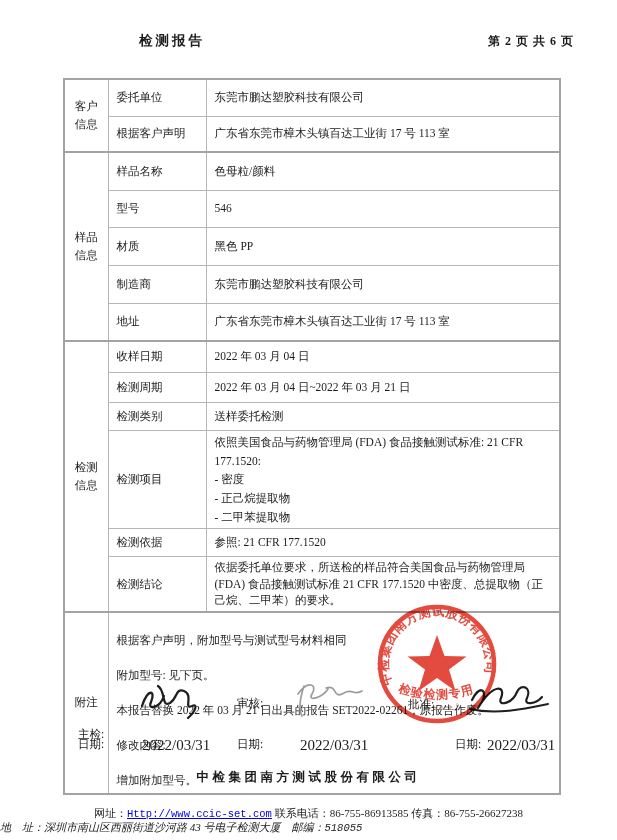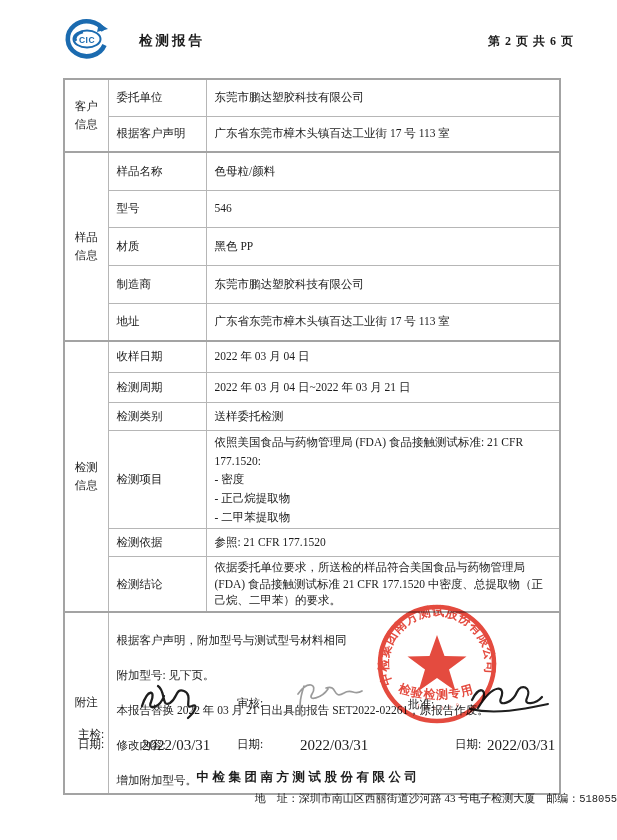--- a/index.html
+++ b/index.html
@@ -34,42 +34,31 @@
   
   .sig-label{position:absolute; font-size:11.5px;}
   .sig-svg{position:absolute;}
   .date-val{position:absolute; font-size:15px;}
   
   .stamp{position:absolute; left:375px; top:602px; width:124px; height:124px;
          opacity:.92; mix-blend-mode:multiply; pointer-events:none;}
   
   .ft-company{position:absolute; left:0; right:0; top:769px; text-align:center;
               font-size:12.5px; font-weight:bold; letter-spacing:3.5px;}
-  .ft-line2{position:absolute; left:0; right:0; top:791px; text-align:right; font-size:11px;}
+  .ft-line2{position:absolute; left:0; right:0; top:820px; text-align:left; font-size:11px;font-style:italic;}
   .ft-line3{position:absolute; left:0; right:0; top:806px; text-align:center; font-size:11px;}
   .ft-link{color:#0000ee; text-decoration:underline;
            font-family:"Liberation Mono","DejaVu Sans Mono",monospace; font-size:10.5px;}
   .num{font-family:"Liberation Mono","DejaVu Sans Mono",monospace; font-size:10.5px;}
 </style>
 </head>
 <body>
 
 <div class="page">
 
-  <div class="hdr-logo">
-    <svg width="48" height="44" viewBox="0 0 48 44">
-      <g fill="none" stroke="#1b6bb0" stroke-width="4.6">
-        <path d="M40.5 13.5 A19 17.5 0 1 0 41.5 28"></path>
-      </g>
-      <path d="M36 6 L45 12 L34 15 Z" fill="#1b6bb0"></path>
-      <ellipse cx="24" cy="22" rx="13.5" ry="8.5" fill="#ffffff" stroke="#1b6bb0" stroke-width="2"></ellipse>
-      <path d="M13 24 A 12 7 0 0 1 20 15" fill="none" stroke="#1b6bb0" stroke-width="2.6"></path>
-      <text x="24" y="25.5" text-anchor="middle" font-family="Liberation Sans, sans-serif" font-size="8.5" font-weight="bold" fill="#1b6bb0" letter-spacing="0.5">CIC</text>
-    </svg>
-  </div>
   <div class="hdr-title">检测报告</div>
   <div class="hdr-page">第 2 页 共 6 页</div>
 
   <table class="rep">
     <colgroup>
         <col class="c1">
         <col class="c2">
         <col class="c3">
       </colgroup>
 
@@ -187,14 +176,15 @@
         <textPath href="#bannerPath" startOffset="2">检验检测专用章</textPath>
       </text>
       <text font-size="5.5" fill="#e23b2e" letter-spacing="2" opacity="0.85" font-family="Liberation Serif, serif">
         <textPath href="#serialPath" startOffset="6">1 2 5 3 2 0</textPath>
       </text>
     </svg>
   </div>
 
   <div class="ft-company">中检集团南方测试股份有限公司</div>
   <div class="ft-line2"><span>地　址：</span><span>深圳市南山区西丽街道沙河路 43 号电子检测大厦</span><span>　邮编：</span><span class="num">518055</span></div>
+  <div class="ft-line3"><span>网址：</span><a href="#" class="ft-link">Http://www.ccic-set.com</a><span> 联系电话：</span><span>86-755-86913585</span><span> 传真：</span><span>86-755-26627238</span></div>
 
 </div>
 
 </body></html>

